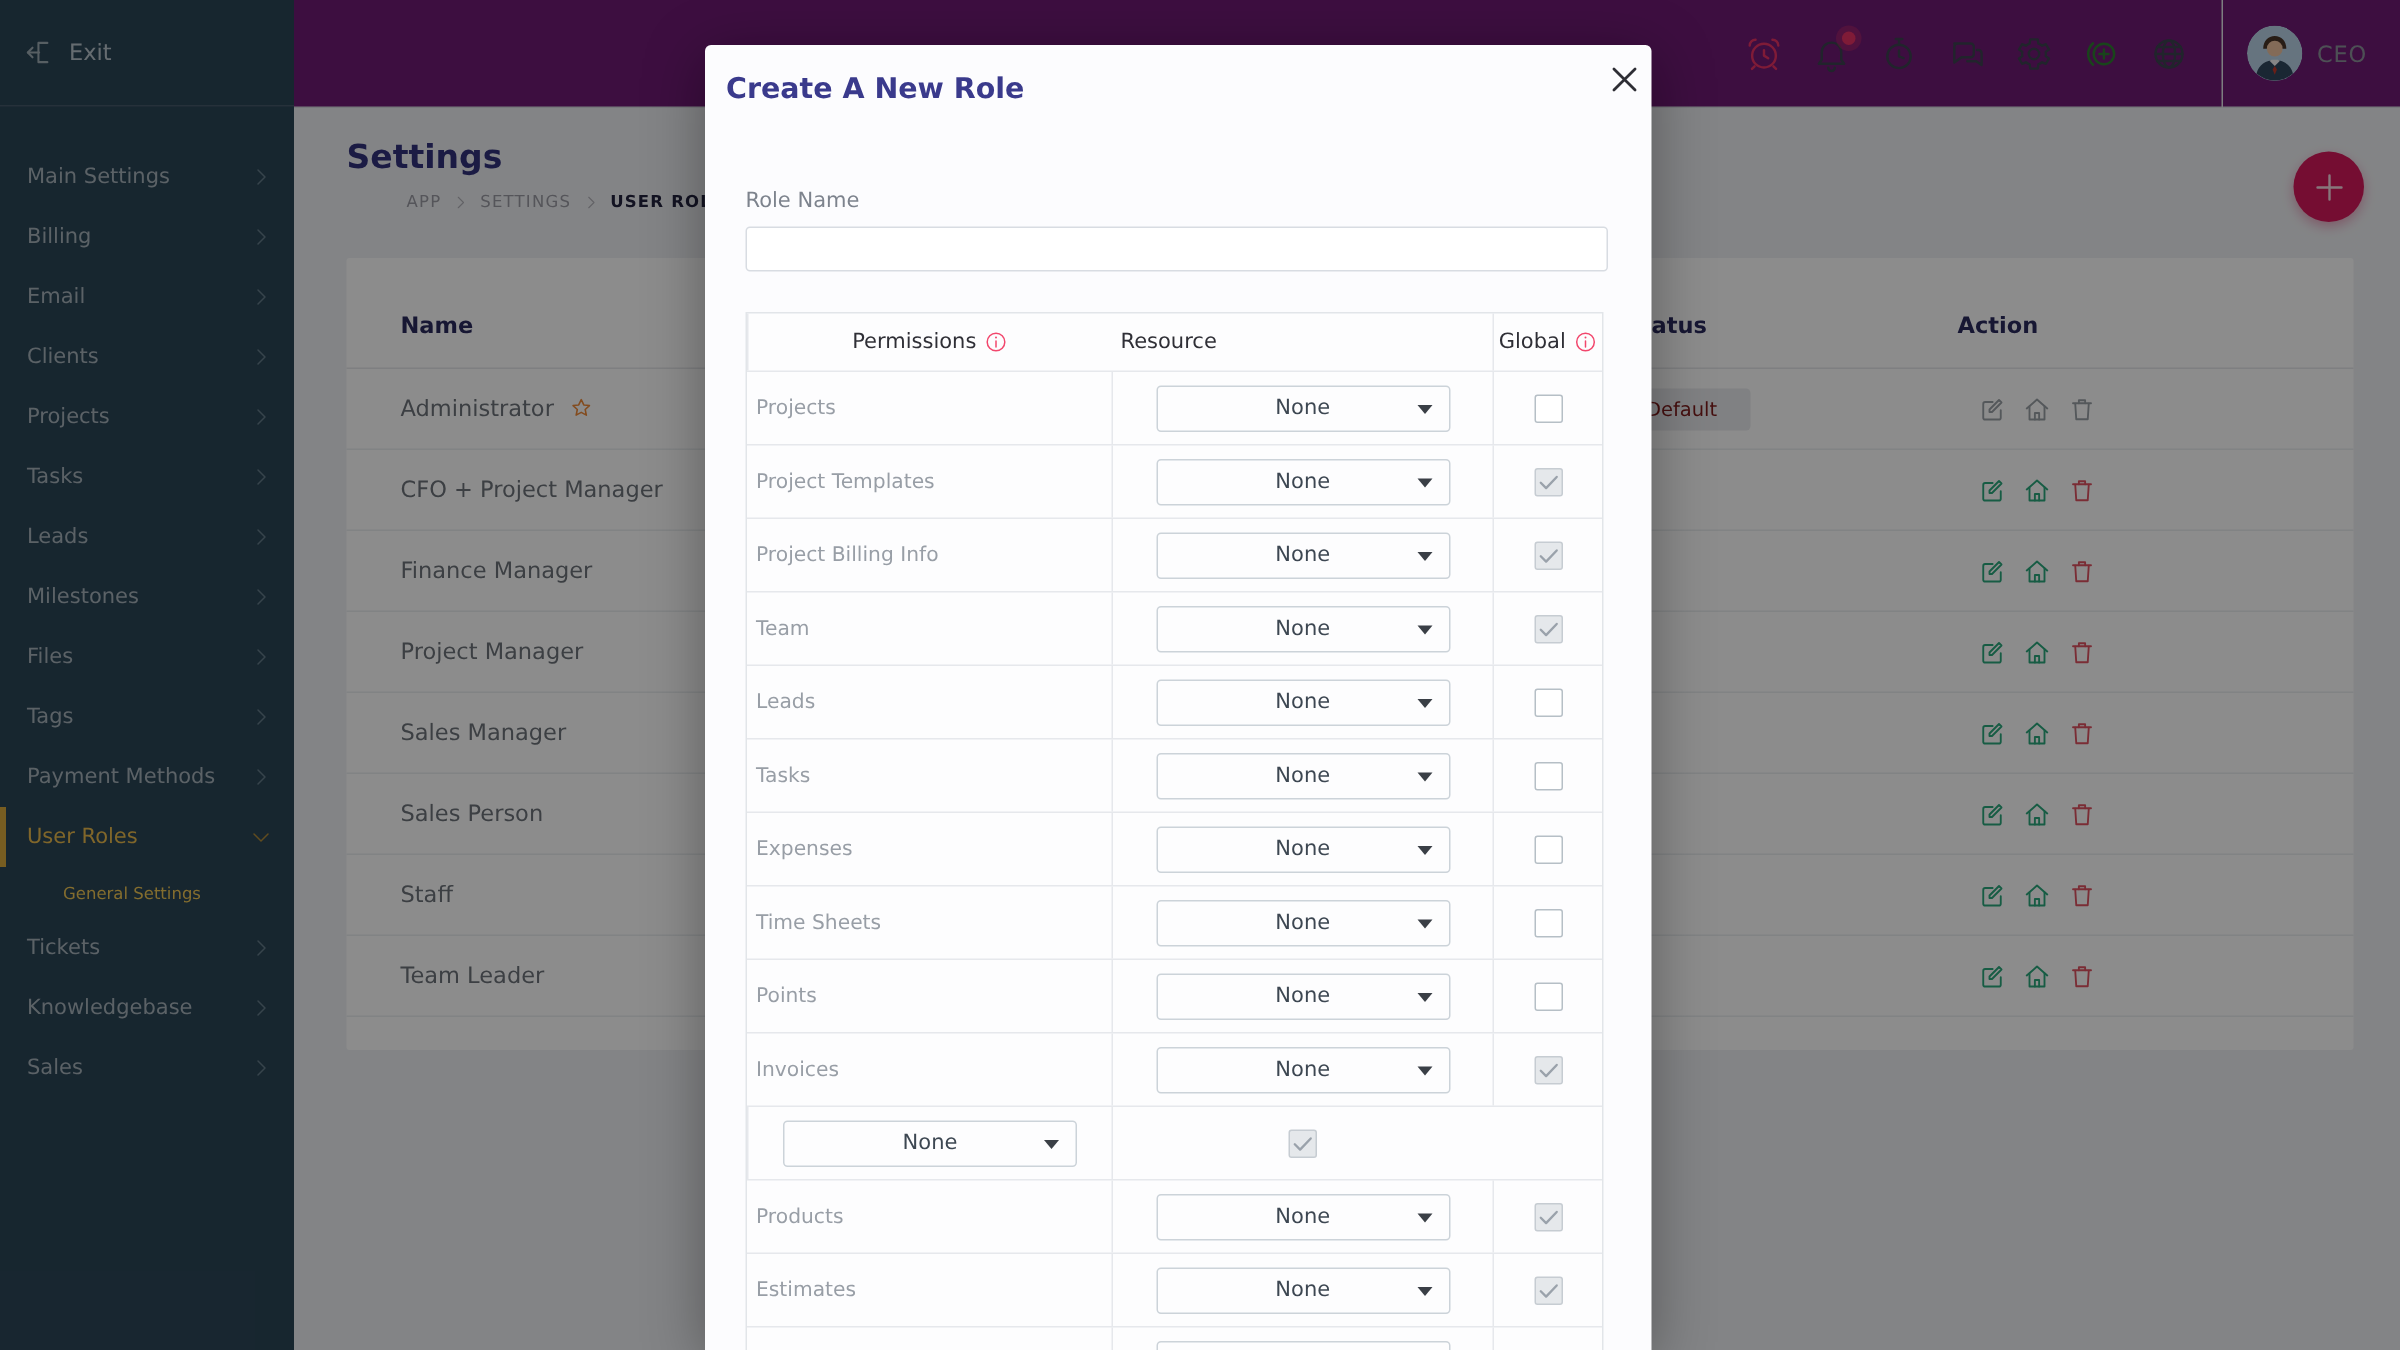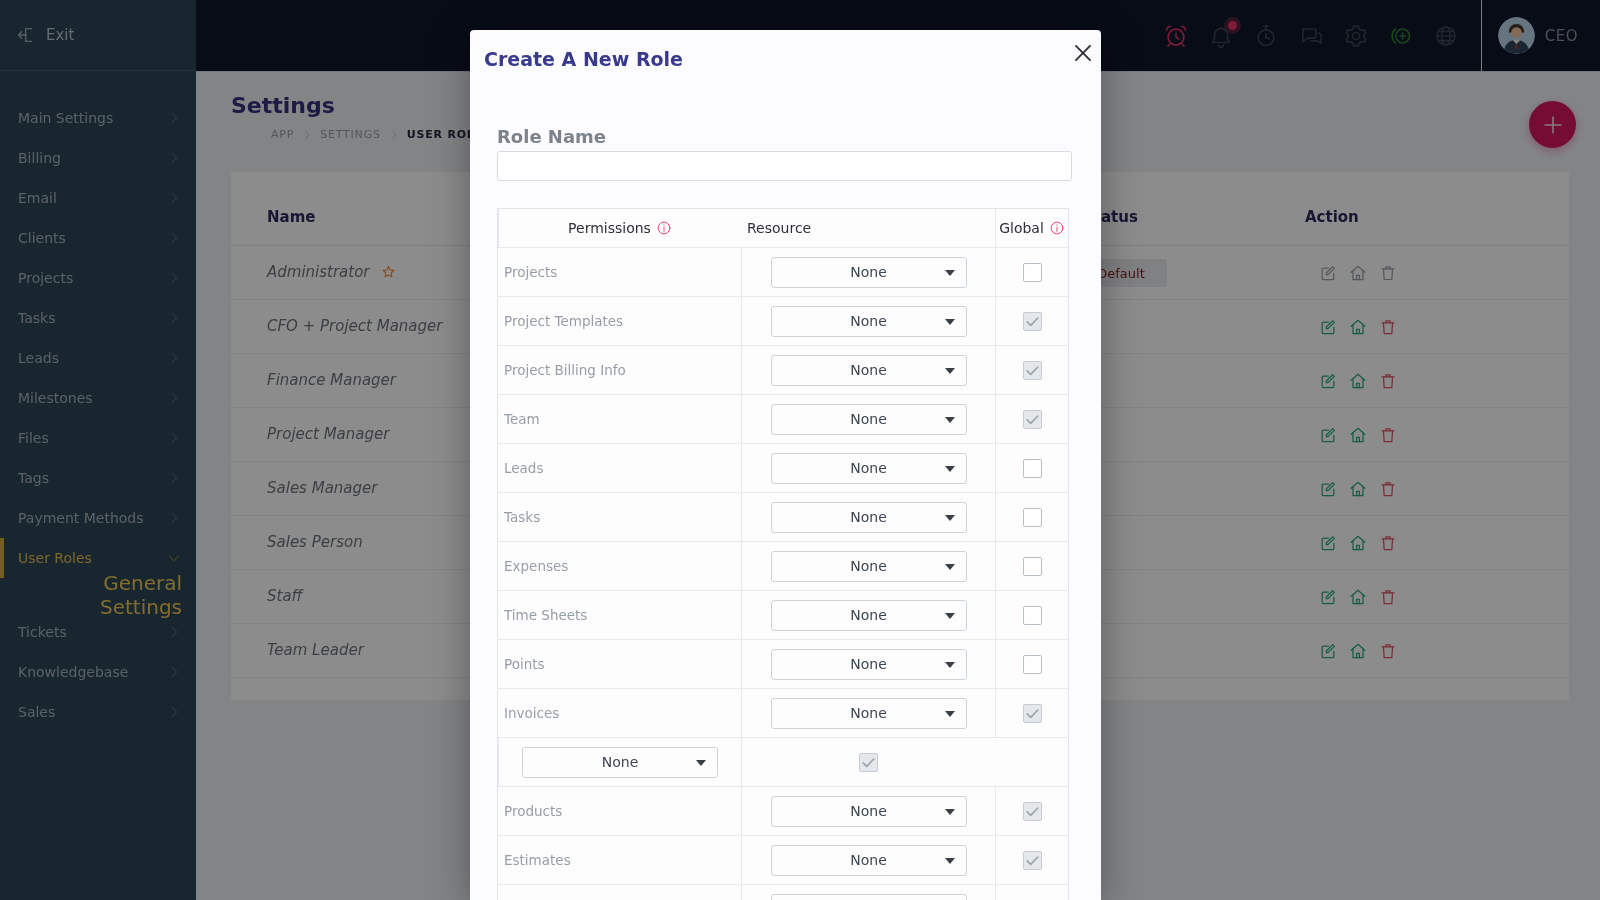--- a/index.html
+++ b/index.html
@@ -9,24 +9,24 @@
   
   .sidebar { position:absolute; left:0; top:0; width:196px; height:900px; background:#2b4557; z-index:10; }
   .sidebar-header { height:71px; border-bottom:1px solid #46596a; display:flex; align-items:center; padding-left:16px; color:#b9c5cc; font-size:15px; cursor:pointer; }
   .sidebar-header .ic { width:22px; height:22px; margin-right:8px; color:#9fadb5; }
   .menu { padding-top:27px; }
   .menu-item { height:40px; display:flex; align-items:center; padding:0 14px 0 18px; color:#a7b3bb; font-size:14px; cursor:pointer; }
   .menu-item .lbl { flex:1; }
   .menu-item .chev { width:16px; height:16px; color:#647d8a; }
   .menu-item.active { color:#e9bb4d; border-left:4px solid #d9a93c; padding-left:14px; }
   .menu-item.active .chev { color:#b08a37; }
-  .menu-item.sub { height:34px; padding-left:42px; color:#efc654; font-size:20px;text-align:right; }
+  .menu-item.sub { height:34px; padding-left:42px; color:#efc654; font-size:11px; }
 
   
-  .topbar { position:absolute; left:196px; top:0; width:1404px; height:72px; background:#0f172a; border-bottom:1px solid #d9dde2; display:flex; align-items:center; justify-content:flex-end; z-index:5; }
+  .topbar { position:absolute; left:196px; top:0; width:1404px; height:72px; background:#701a75; border-bottom:1px solid #d9dde2; display:flex; align-items:center; justify-content:flex-end; z-index:5; }
   .top-icons { display:flex; align-items:center; gap:19px; padding-right:22px; }
   .tico { position:relative; width:26px; height:26px; cursor:pointer; }
   .tico svg { width:26px; height:26px; }
   .tico .badge-dot { position:absolute; top:-2px; right:-3px; width:9px; height:9px; border-radius:50%; background:#e73265; box-shadow:0 0 0 4px rgba(231,50,101,.30); }
   .top-divider { width:1px; height:72px; background:#e3e6ea; }
   .user-chip { display:flex; align-items:center; gap:10px; padding:0 22px 0 16px; cursor:pointer; }
   .avatar { width:37px; height:37px; border-radius:50%; overflow:hidden; display:block; }
   .user-label { font-size:15px; color:#8d939b; letter-spacing:.5px; }
 
   
@@ -38,35 +38,35 @@
   .fab { position:absolute; left:1529px; top:101px; width:47px; height:47px; border-radius:50%; background:#d6195b; display:flex; align-items:center; justify-content:center; cursor:pointer; z-index:4; box-shadow:0 3px 8px rgba(214,25,91,.35); }
   .fab svg { width:24px; height:24px; color:#f6d9e2; }
 
   .card { position:absolute; left:231px; top:172px; width:1338px; height:528px; background:#ffffff; border-radius:2px; z-index:3; }
   .rt-header { position:relative; height:74px; border-bottom:1px solid #e6e8ec; }
   .rt-header span { position:absolute; top:36px; font-size:15px; font-weight:600; color:#2b2b5e; }
   .rt-h-name { left:36px; }
   .rt-h-status { left:852px; }
   .rt-h-action { left:1074px; }
   .rt-row { position:relative; height:54px; border-bottom:1px solid #eceef1; }
-  .rt-name { position:absolute; left:36px; top:17px; font-size:15px; color:#6e747b; display:flex; align-items:center; gap:10px;font-style:italic; }
+  .rt-name { position:absolute; left:36px; top:17px; font-size:15px; color:#6e747b; display:flex; align-items:center; gap:10px; }
   .rt-name .star { width:17px; height:17px; color:#ef8b3a; }
   .rt-badge { position:absolute; left:844px; top:13px; width:92px; height:28px; background:#e9ebee; border-radius:3px; font-size:13px; color:#7f1d1d; display:flex; align-items:center; justify-content:center; }
   .rt-actions { position:absolute; left:1087px; top:17px; display:flex; gap:10px; }
   .rt-actions .aic { width:20px; height:20px; cursor:pointer; }
   .aic.muted { color:#9aa0a6; cursor:default; }
   .aic.edit, .aic.home { color:#2aa87c; }
   .aic.del { color:#df5262; }
 
   
   .overlay { position:absolute; inset:0; background:rgba(0,0,0,.45); z-index:50; }
   .modal { position:absolute; left:470px; top:30px; width:631px; height:870px; background:#fcfcfe; border-radius:4px 4px 0 0; z-index:100; box-shadow:0 8px 40px rgba(0,0,0,.35); }
   .modal-title { position:absolute; left:14px; top:18px; font-size:19px; font-weight:700; color:#3a3a8c; }
   .modal-close { position:absolute; left:600px; top:10px; width:26px; height:26px; color:#2e2e35; cursor:pointer; }
-  .rn-label { position:absolute; left:27px; top:96px; font-size:18px; color:#7d838d;font-weight:bold; }
+  .rn-label { position:absolute; left:27px; top:96px; font-size:14px; color:#7d838d; }
   .rn-input { position:absolute; left:27px; top:121px; width:575px; height:30px; border:1px solid #d8dce2; border-radius:3px; background:#ffffff; font-size:14px; color:#3c4650; padding:0 8px; outline:none; }
 
   .ptable { position:absolute; left:27px; top:178px; width:572px; border:1px solid #e2e5e9; background:#fdfdfe; }
   .pt-row { display:grid; grid-template-columns:243px 254px 73px; border-top:1px solid #e6e8ec; }
   .pt-row.head { border-top:none; }
   .pt-cell { min-height:48px; display:flex; align-items:center; }
   .pt-cell.c2, .pt-cell.c3 { border-left:1px solid #e6e8ec; justify-content:center; }
   .head .pt-cell { min-height:38px; }
   .head .c1 { padding-left:6px; font-size:14px; color:#2f2f36; }
   .head .c2, .head .c3 { font-size:14px; color:#2f2f36; gap:5px; }

